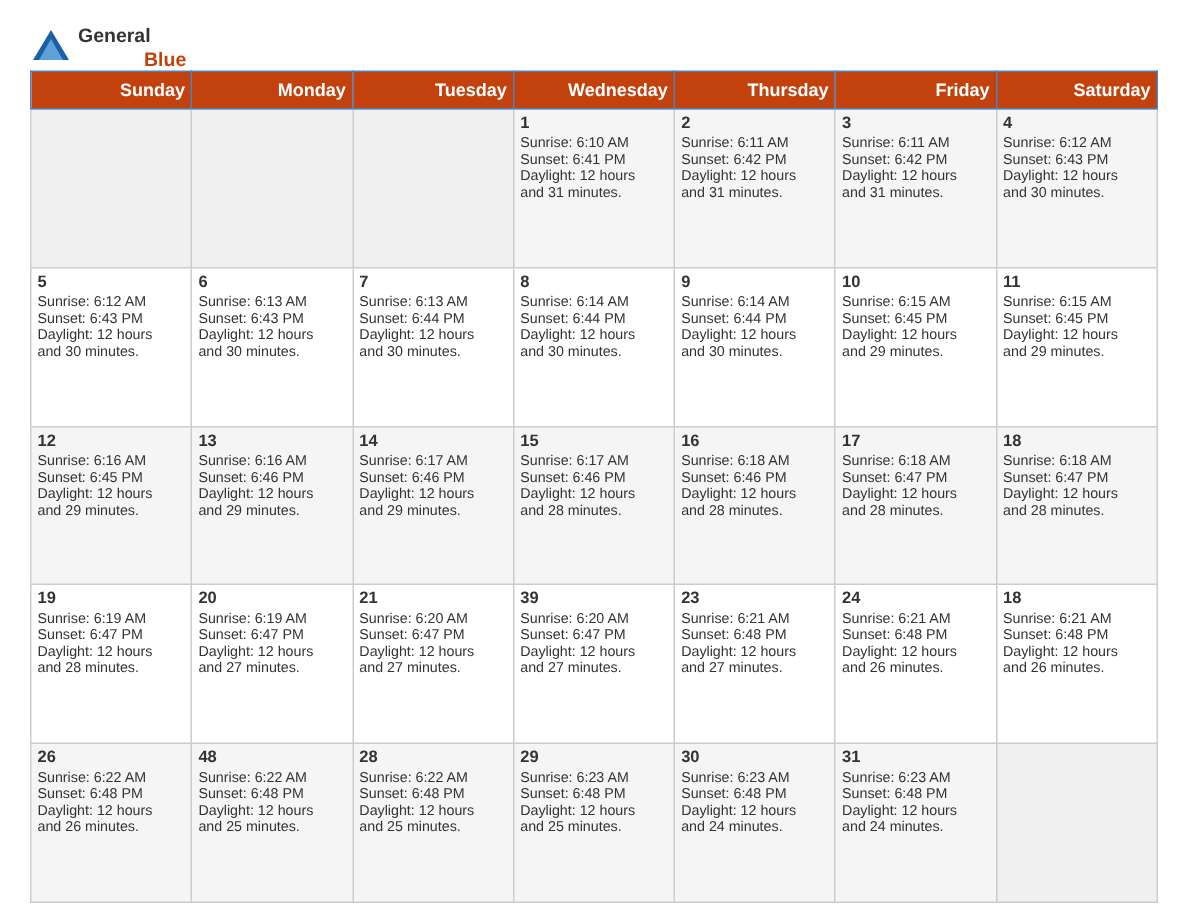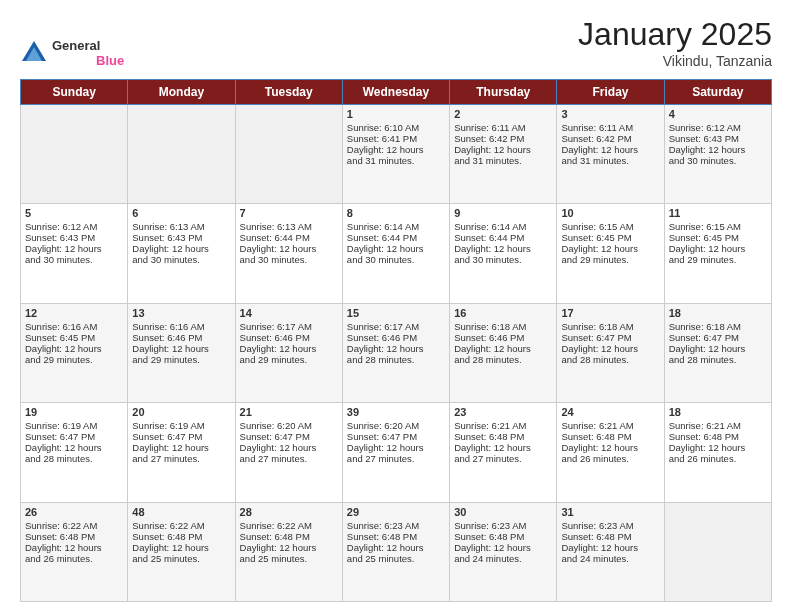--- a/index.html
+++ b/index.html
@@ -13,36 +13,35 @@
     .page {
       width: 792px;
       height: 612px;
       padding: 16px 20px 10px 20px;
       display: flex;
       flex-direction: column;
     }
     .header {
       display: flex;
       justify-content: space-between;
-      align-items: flex-end;
-      margin-bottom: 10px;
+      align-items: flex-start;
     }
     .logo {
       display: flex;
       align-items: center;
     }
     .logo-text {
       display: flex;
       flex-direction: column;
       font-size: 13px;
       font-weight: bold;
       line-height: 1.2;
     }
     .logo-general { color: #333; }
-    .logo-blue { color: #ec4899; padding-left: 44px; }
+    .logo-blue { color: #c2410c; padding-left: 44px; }
     .logo-icon {
       width: 28px;
       height: 28px;
       margin-right: 4px;
     }
     .title-block {
       text-align: right;
     }
     .month-title {
       font-size: 32px;
@@ -54,26 +53,26 @@
       color: #444;
     }
     .calendar {
       flex: 1;
       border: 1px solid #ccc;
       border-collapse: collapse;
       width: 100%;
       table-layout: fixed;
     }
     .calendar th {
-      background-color: #7f1d1d;
+      background-color: #c2410c;
       color: #fff;
       font-size: 12px;
       font-weight: bold;
       padding: 5px 4px;
-      text-align: center;
+      text-align: right;
       border: 1px solid #4a82c0;
     }
     .calendar td {
       border: 1px solid #ccc;
       vertical-align: top;
       padding: 3px 4px;
       font-size: 9.5px;
       color: #333;
       height: 82px;
       background: #fff;
@@ -101,24 +100,20 @@
   <div class="header">
     <div class="logo">
       <svg class="logo-icon" viewBox="0 0 28 28">
         <polygon points="14,2 26,22 2,22" fill="#1a5fa8"></polygon>
         <polygon points="14,8 22,22 6,22" fill="#5ea0d8"></polygon>
       </svg>
       <div class="logo-text">
         <span class="logo-general">General</span>
         <span class="logo-blue">Blue</span>
       </div>
-    </div>
-    <div class="title-block">
-      <div class="month-title">January 2025</div>
-      <div class="location">Vikindu, Tanzania</div>
     </div>
   </div>
 
   <table class="calendar">
     <thead>
       <tr>
         <th>Sunday</th>
         <th>Monday</th>
         <th>Tuesday</th>
         <th>Wednesday</th>

